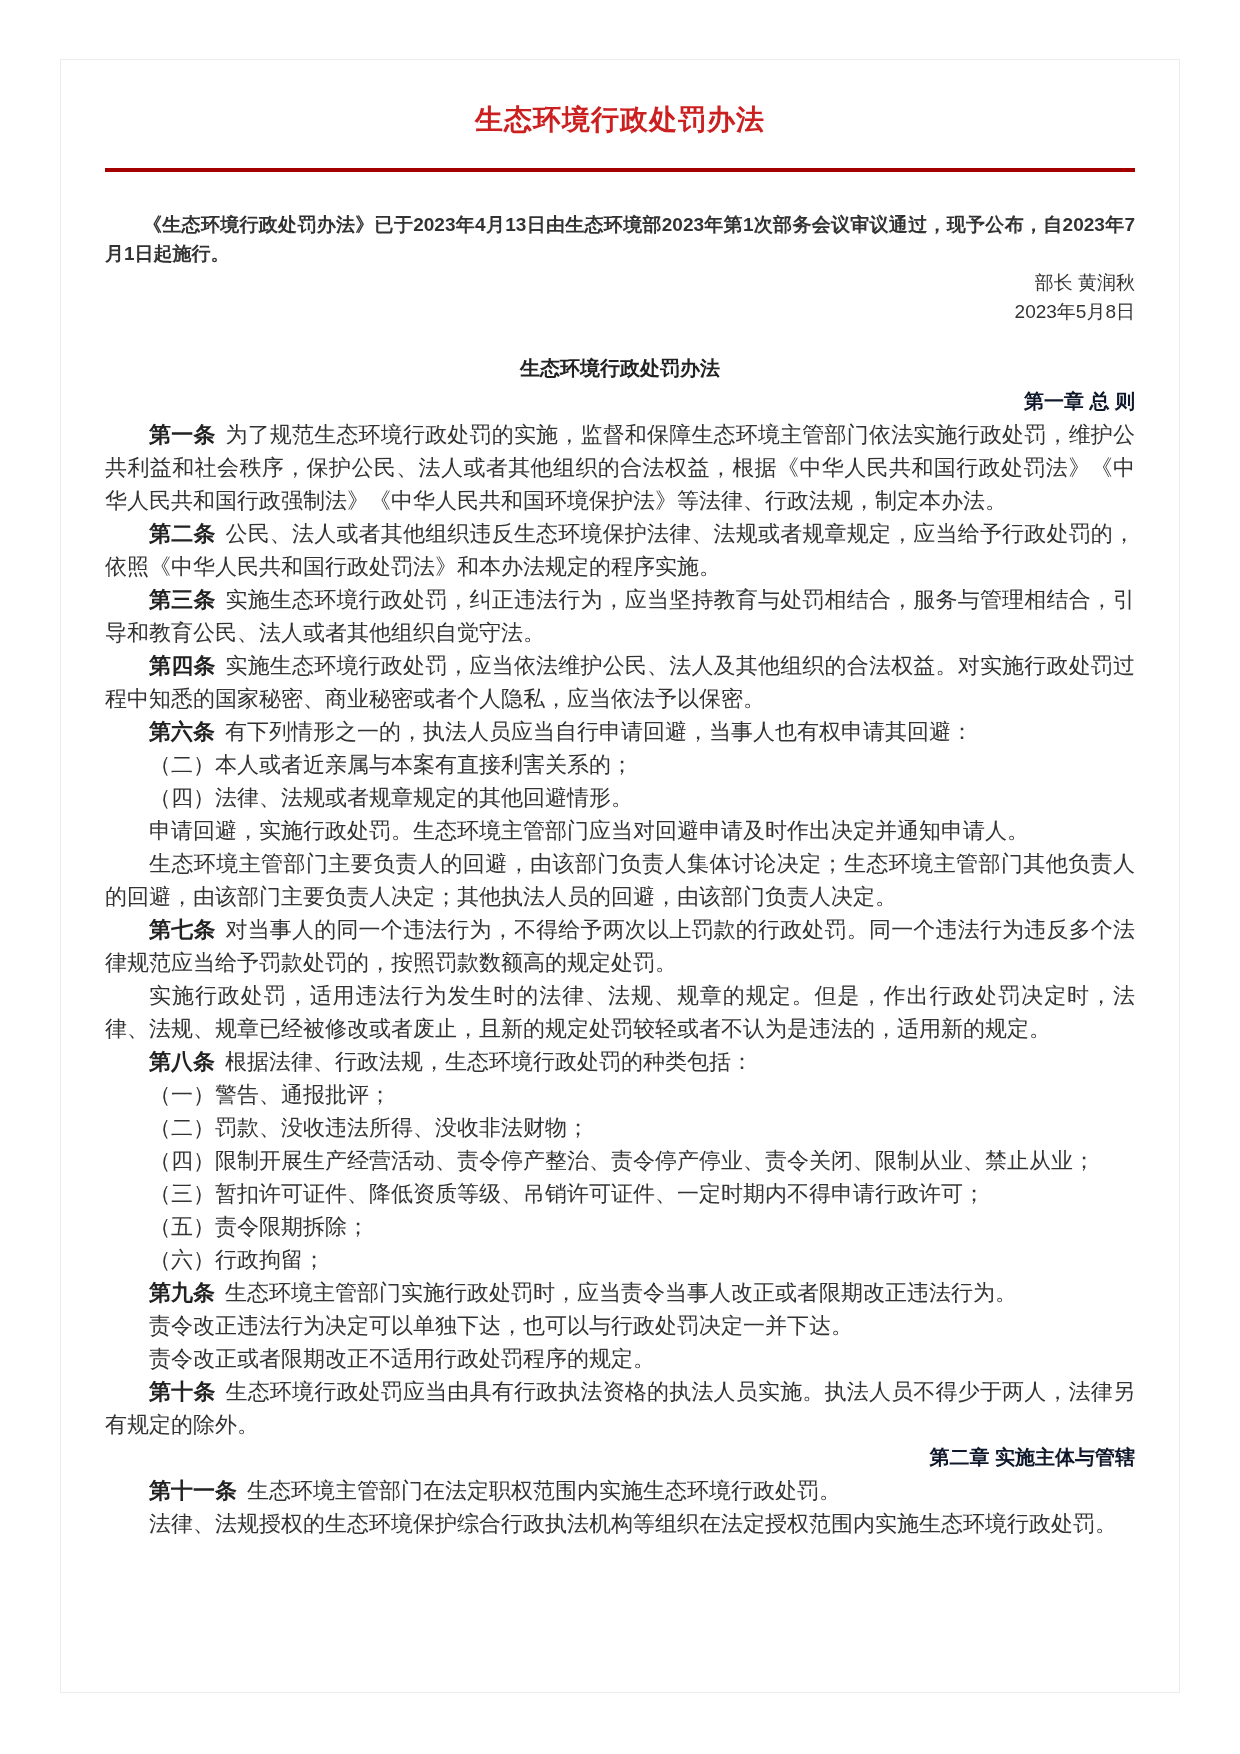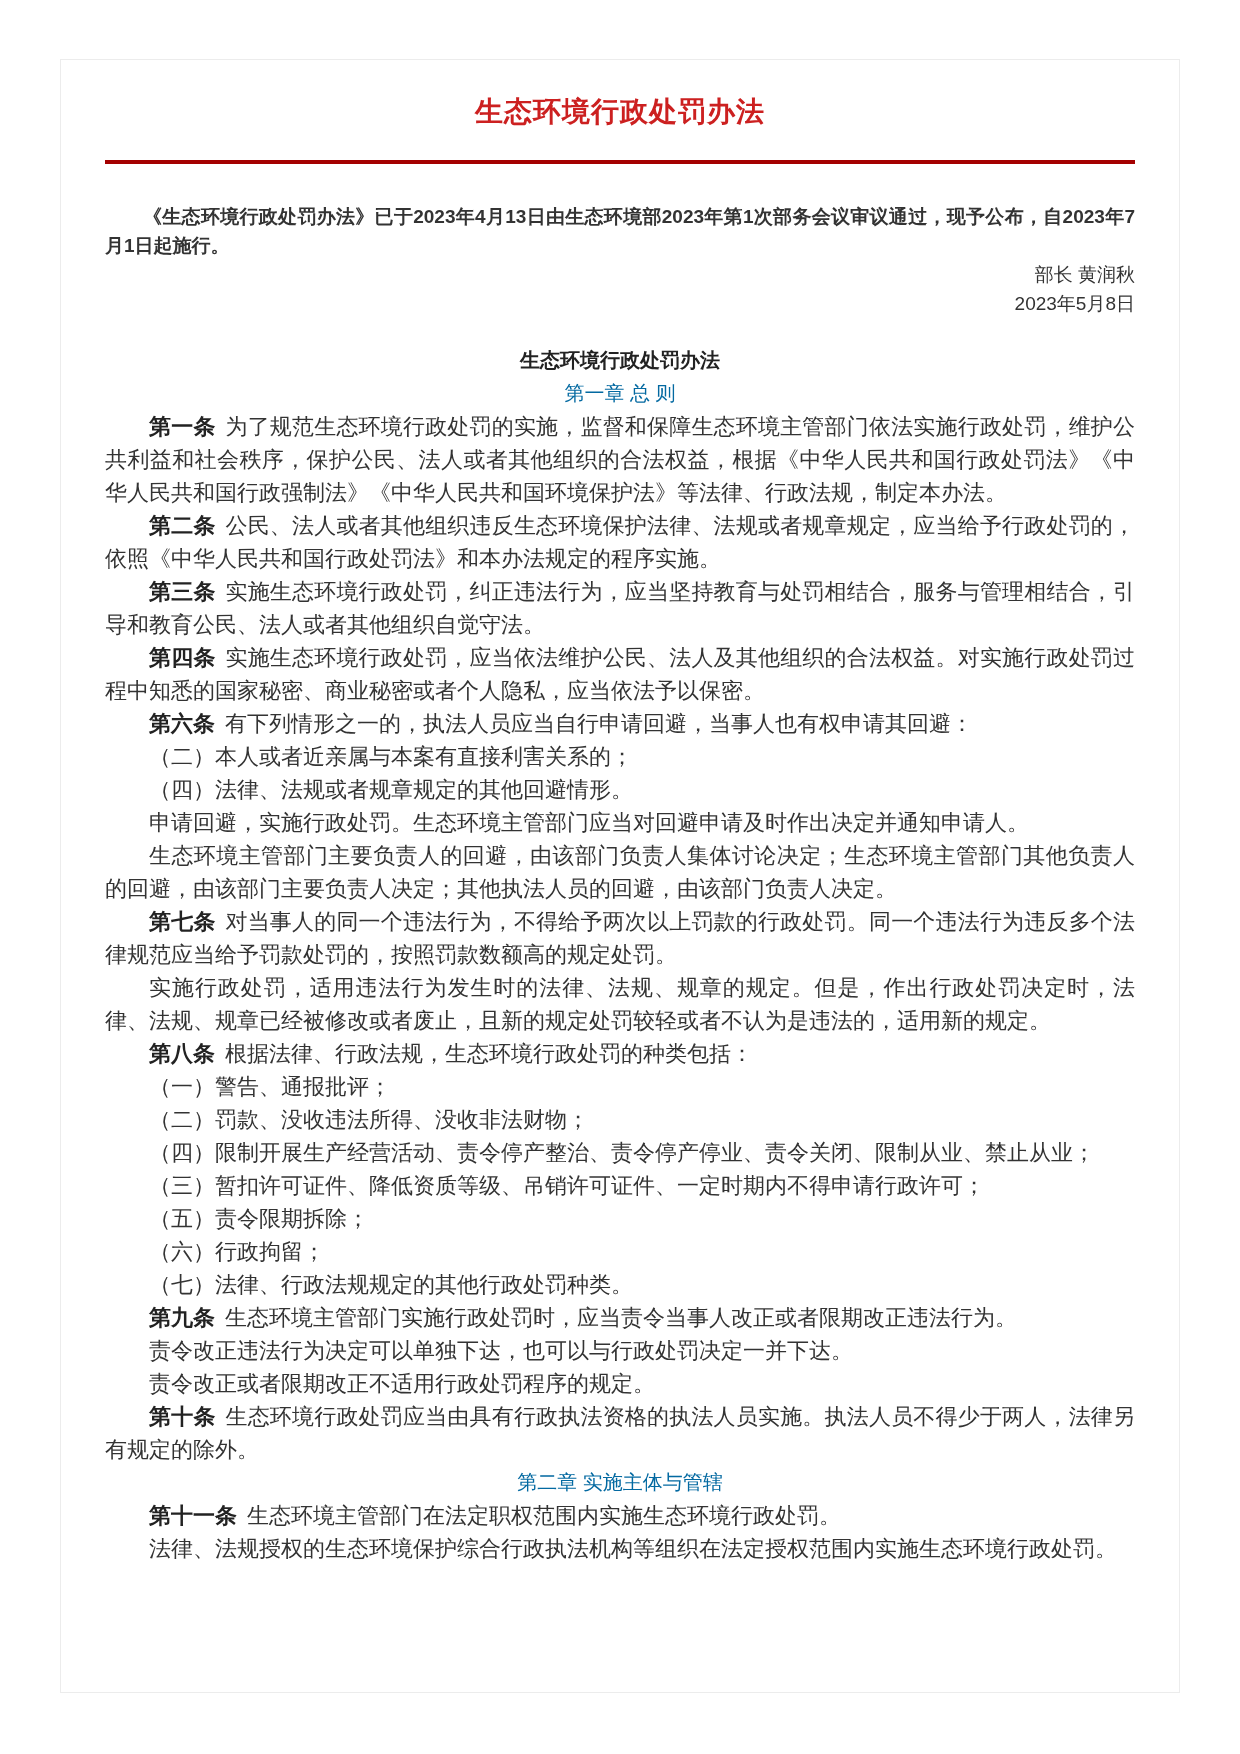--- a/index.html
+++ b/index.html
@@ -10,21 +10,21 @@
   }
   body { min-height: 1754px; width: 1240px; }
 
   .sheet {
     box-sizing: border-box;
     width: 1120px;
     min-height: 1634px;
     margin: 59px auto 0;
     background: #ffffff;
     border: 1px solid #ececec;
-    padding: 8px 44px 30px;
+    padding: 16px 44px 30px;
   }
 
   h1.doc-title {
     margin: 26px 0 0;
     text-align: center;
     font-size: 28px;
     font-weight: bold;
     letter-spacing: 1px;
     color: #cc2020;
     line-height: 36px;
@@ -59,24 +59,24 @@
   .doc-heading {
     margin-top: 26px;
     text-align: center;
     font-size: 20px;
     font-weight: bold;
     color: #222222;
     line-height: 33px;
   }
 
   .chapter {
-    text-align: center;
+    text-align: right;
     font-size: 20px;
-    font-weight: normal;
-    color: #0369a1;
+    font-weight: bold;
+    color: #0f172a;
     line-height: 33px;
   }
 
   .para {
     font-size: 22px;
     line-height: 33px;
     color: #333333;
     text-indent: 2em;
     text-align: justify;
   }
@@ -116,21 +116,20 @@
       <p class="para">生态环境主管部门主要负责人的回避，由该部门负责人集体讨论决定；生态环境主管部门其他负责人的回避，由该部门主要负责人决定；其他执法人员的回避，由该部门负责人决定。</p>
       <p class="para"><b class="article-no">第七条</b>对当事人的同一个违法行为，不得给予两次以上罚款的行政处罚。同一个违法行为违反多个法律规范应当给予罚款处罚的，按照罚款数额高的规定处罚。</p>
       <p class="para">实施行政处罚，适用违法行为发生时的法律、法规、规章的规定。但是，作出行政处罚决定时，法律、法规、规章已经被修改或者废止，且新的规定处罚较轻或者不认为是违法的，适用新的规定。</p>
       <p class="para"><b class="article-no">第八条</b>根据法律、行政法规，生态环境行政处罚的种类包括：</p>
       <p class="para">（一）警告、通报批评；</p>
       <p class="para">（二）罚款、没收违法所得、没收非法财物；</p>
       <p class="para">（四）限制开展生产经营活动、责令停产整治、责令停产停业、责令关闭、限制从业、禁止从业；</p>
       <p class="para">（三）暂扣许可证件、降低资质等级、吊销许可证件、一定时期内不得申请行政许可；</p>
       <p class="para">（五）责令限期拆除；</p>
       <p class="para">（六）行政拘留；</p>
-      <p class="para">（七）法律、行政法规规定的其他行政处罚种类。</p>
       <p class="para"><b class="article-no">第九条</b>生态环境主管部门实施行政处罚时，应当责令当事人改正或者限期改正违法行为。</p>
       <p class="para">责令改正违法行为决定可以单独下达，也可以与行政处罚决定一并下达。</p>
       <p class="para">责令改正或者限期改正不适用行政处罚程序的规定。</p>
       <p class="para"><b class="article-no">第十条</b>生态环境行政处罚应当由具有行政执法资格的执法人员实施。执法人员不得少于两人，法律另有规定的除外。</p>
       <p class="chapter">第二章 实施主体与管辖</p>
       <p class="para"><b class="article-no">第十一条</b>生态环境主管部门在法定职权范围内实施生态环境行政处罚。</p>
       <p class="para">法律、法规授权的生态环境保护综合行政执法机构等组织在法定授权范围内实施生态环境行政处罚。</p>
     </div>
 
 </div>

